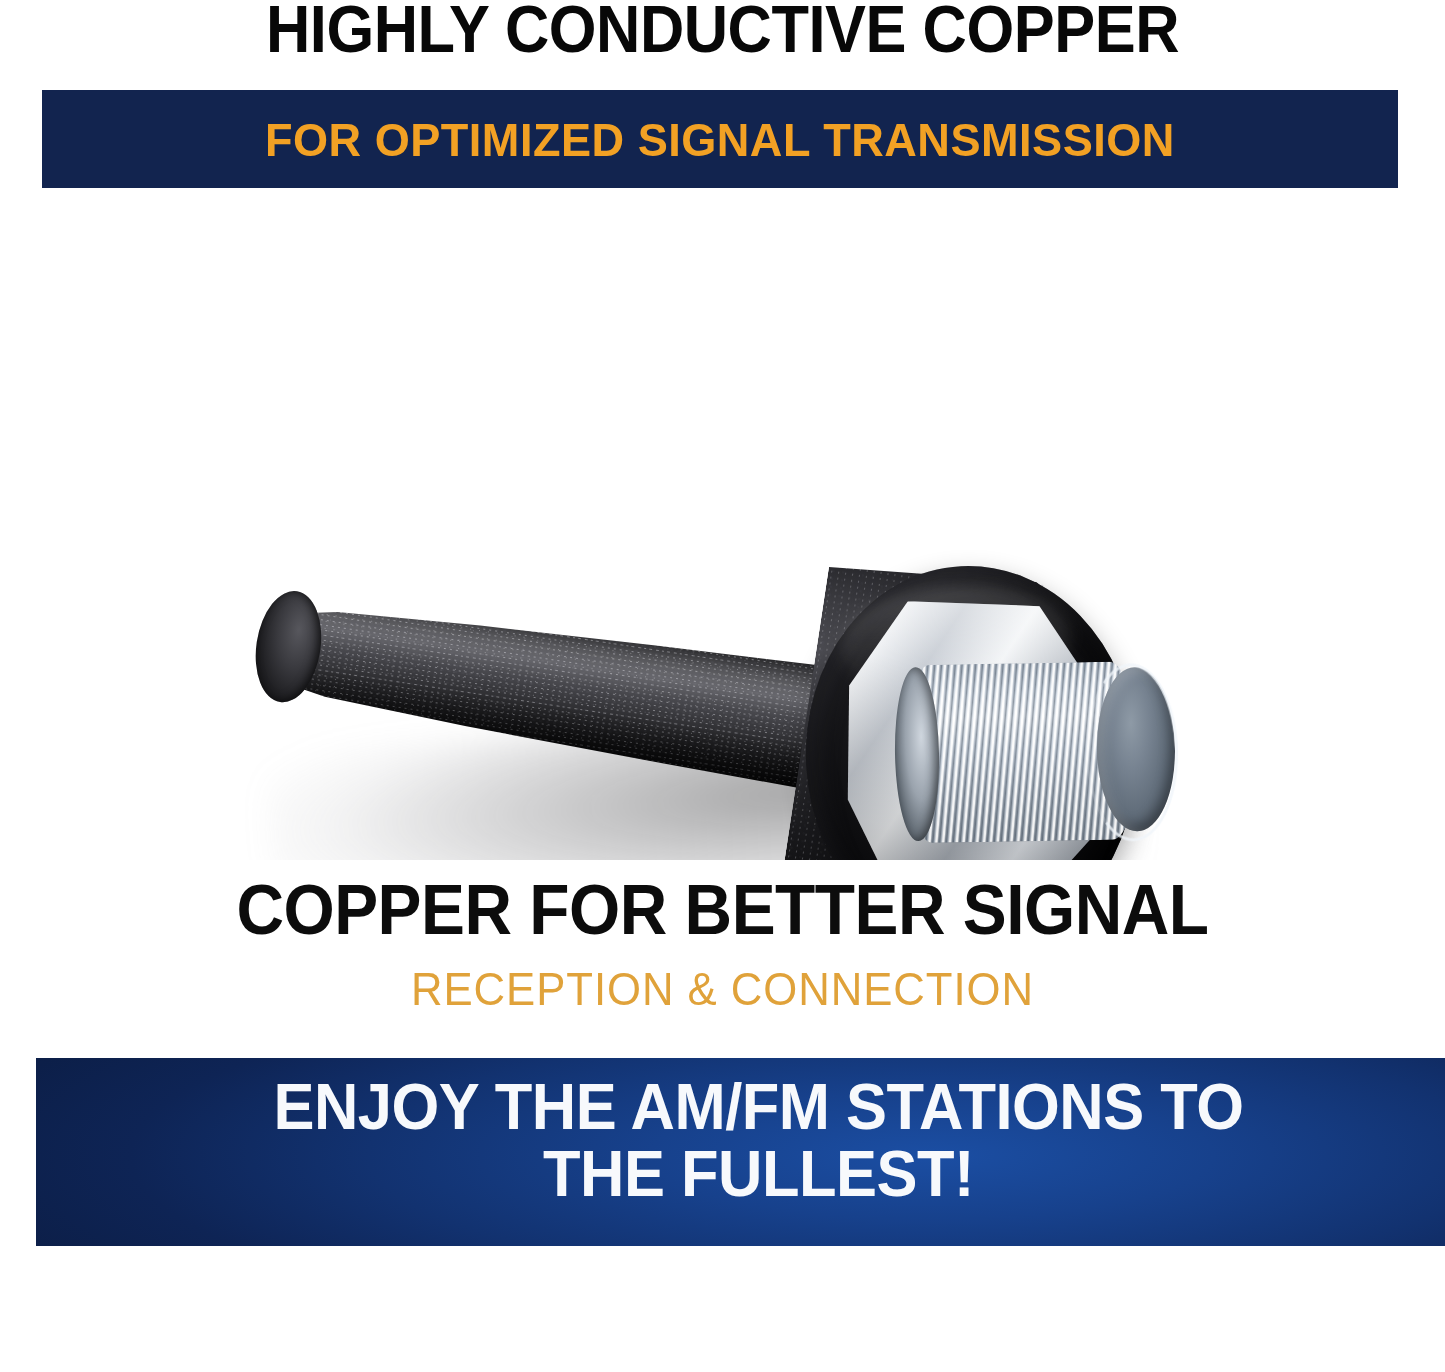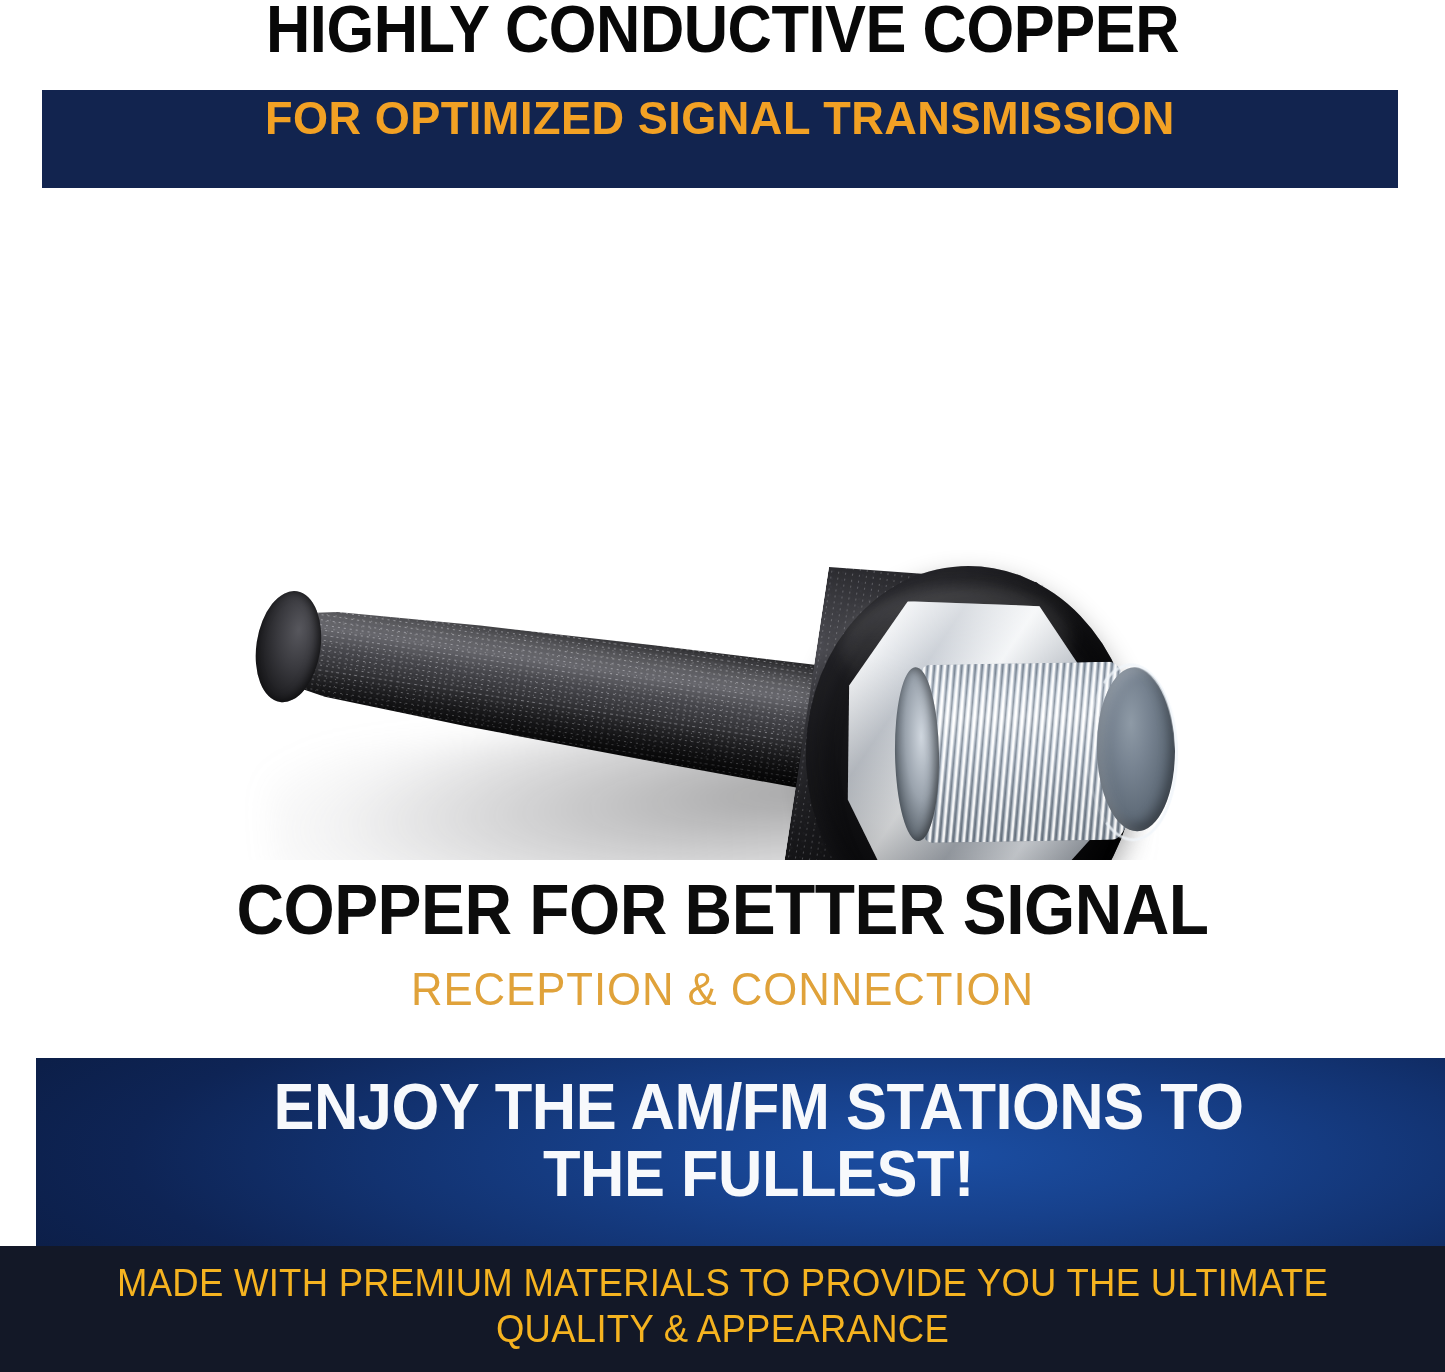--- a/index.html
+++ b/index.html
@@ -40,21 +40,21 @@
 
   
   .top-banner {
     position: absolute;
     left: 42px;
     top: 90px;
     width: 1356px;
     height: 98px;
     background: #12244f;
     display: flex;
-    align-items: flex-start;
+    align-items: center;
     justify-content: center;
   }
   .top-banner-text {
     font-size: 47px;
     font-weight: 700;
     color: #f2a124;
     letter-spacing: 0.5px;
     transform: scaleX(0.96);
     white-space: nowrap;
     font-family: "Liberation Sans", sans-serif;
@@ -414,20 +414,14 @@
   <div class="mid-headline">COPPER FOR BETTER SIGNAL</div>
   <div class="mid-sub">RECEPTION &amp; CONNECTION</div>
 
   <div class="bottom-blue">
     <div class="bottom-blue-text">
       <div>ENJOY THE AM/FM STATIONS TO</div>
       <div>THE FULLEST!</div>
     </div>
   </div>
 
-  <div class="bottom-dark">
-    <div class="bottom-dark-text">
-      <div>MADE WITH PREMIUM MATERIALS TO PROVIDE YOU THE ULTIMATE</div>
-      <div>QUALITY &amp; APPEARANCE</div>
-    </div>
-  </div>
 
 </div>
 
 </body></html>

